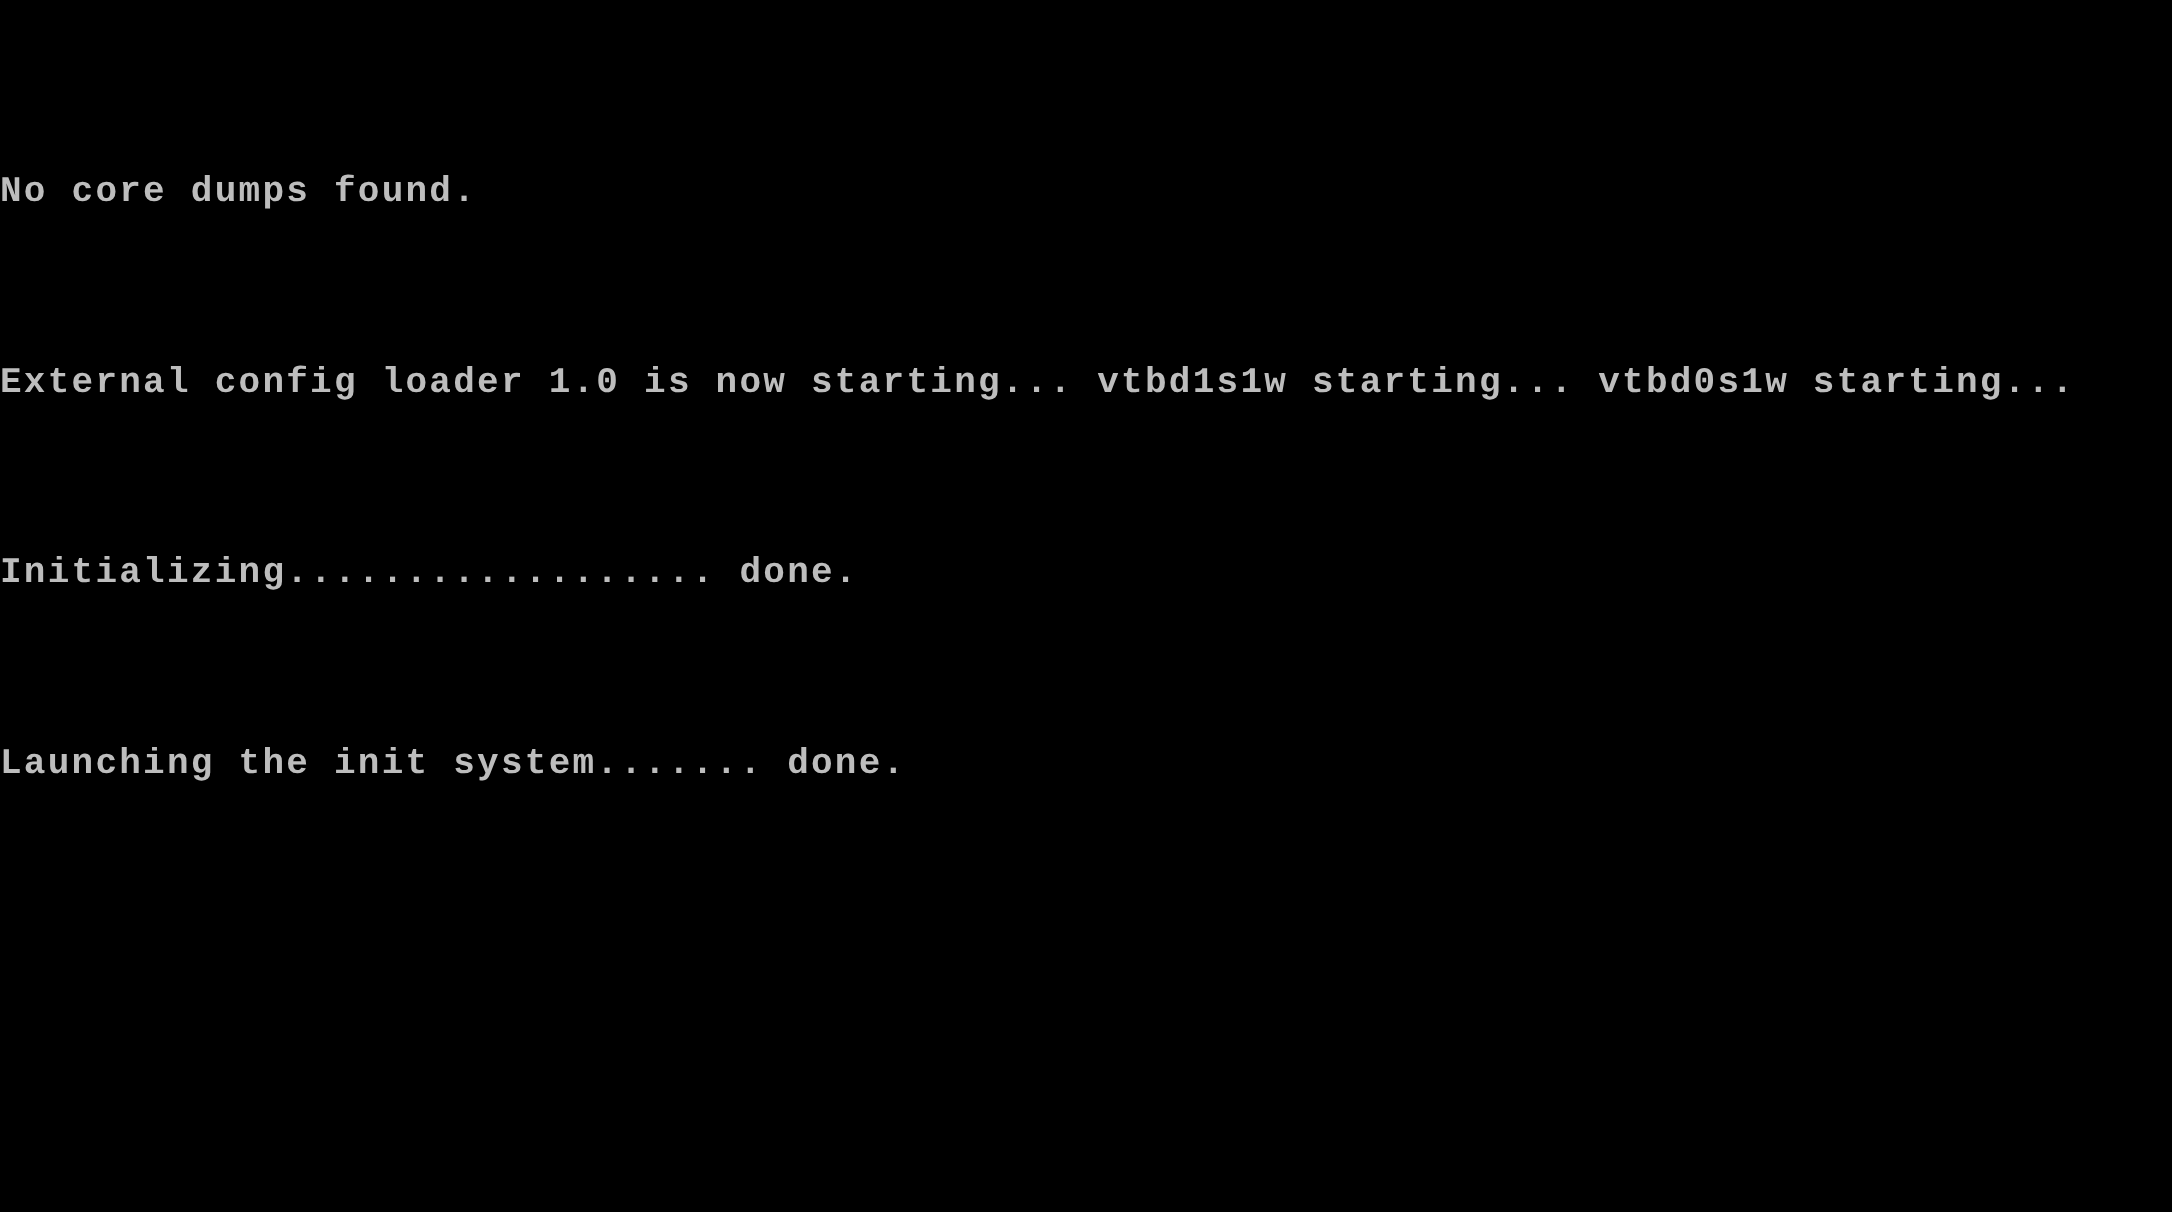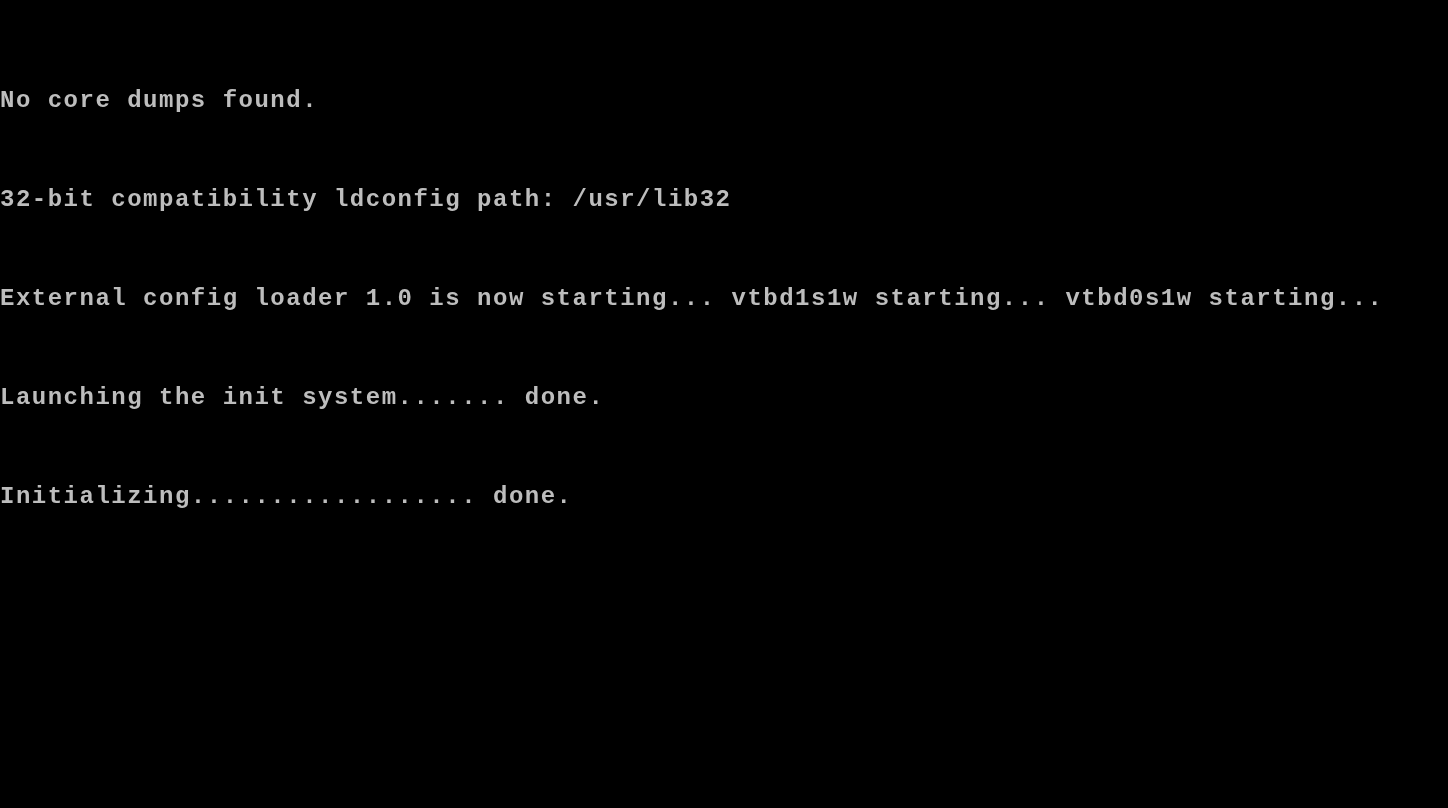--- a/index.html
+++ b/index.html
@@ -21,31 +21,31 @@
   .terminal {
     position: absolute;
     top: 18px;
     left: 0;
     right: 4px;
     white-space: pre-wrap;
     word-break: break-all;
   }
   .line {
     display: block;
+    margin-top: 28px;
   }
 </style>
 </head>
 <body>
 
 <div class="terminal">
   <span class="line">No core dumps found.</span>
-  <span class="line">32-bit compatibility ldconfig path: /usr/lib32</span>
   <span class="line">External config loader 1.0 is now starting... vtbd1s1w starting... vtbd0s1w starting...</span>
+  <span class="line">Initializing.................. done.</span>
   <span class="line">Launching the init system....... done.</span>
-  <span class="line">Initializing.................. done.</span>
   
   
   
   
   
   
   
   
   
   

